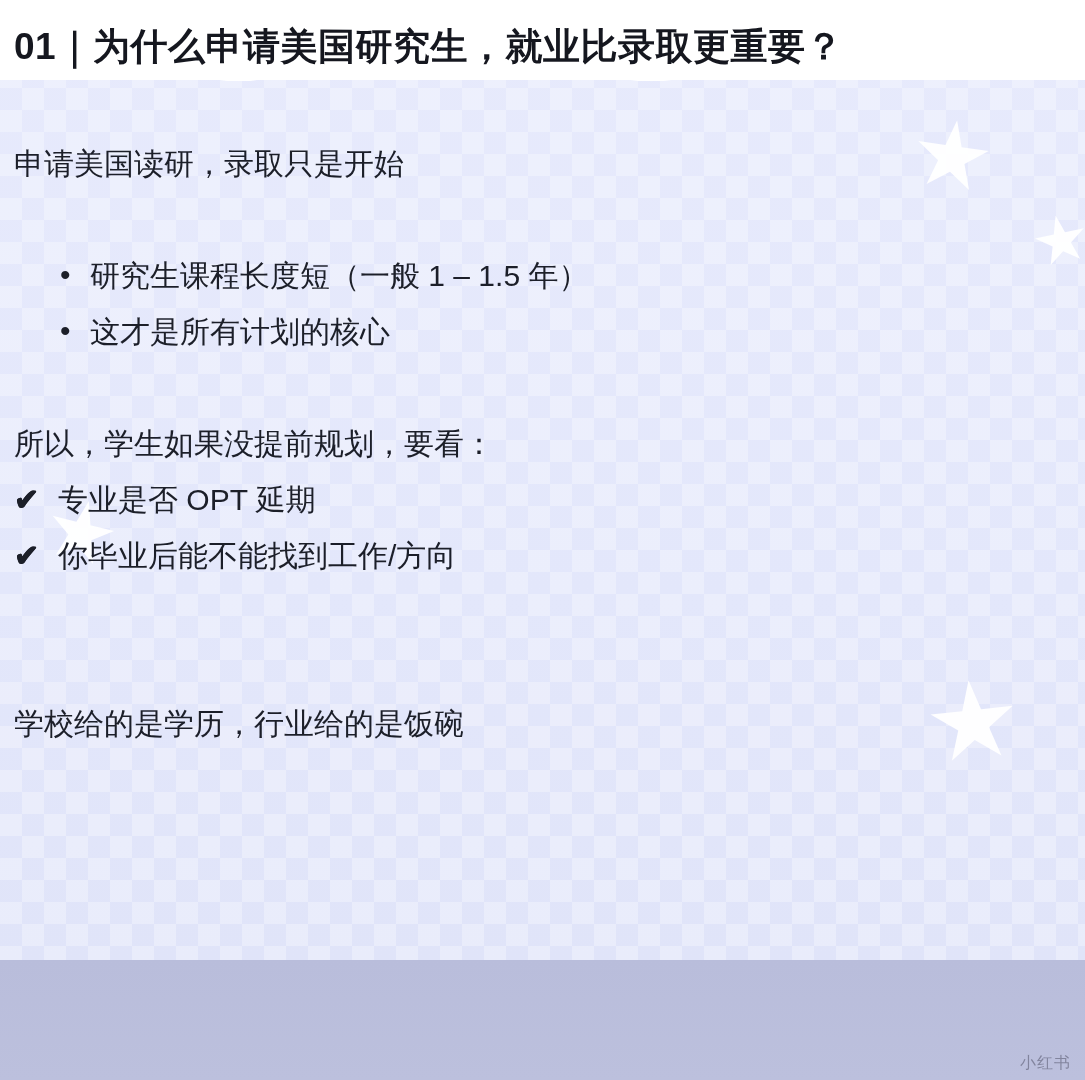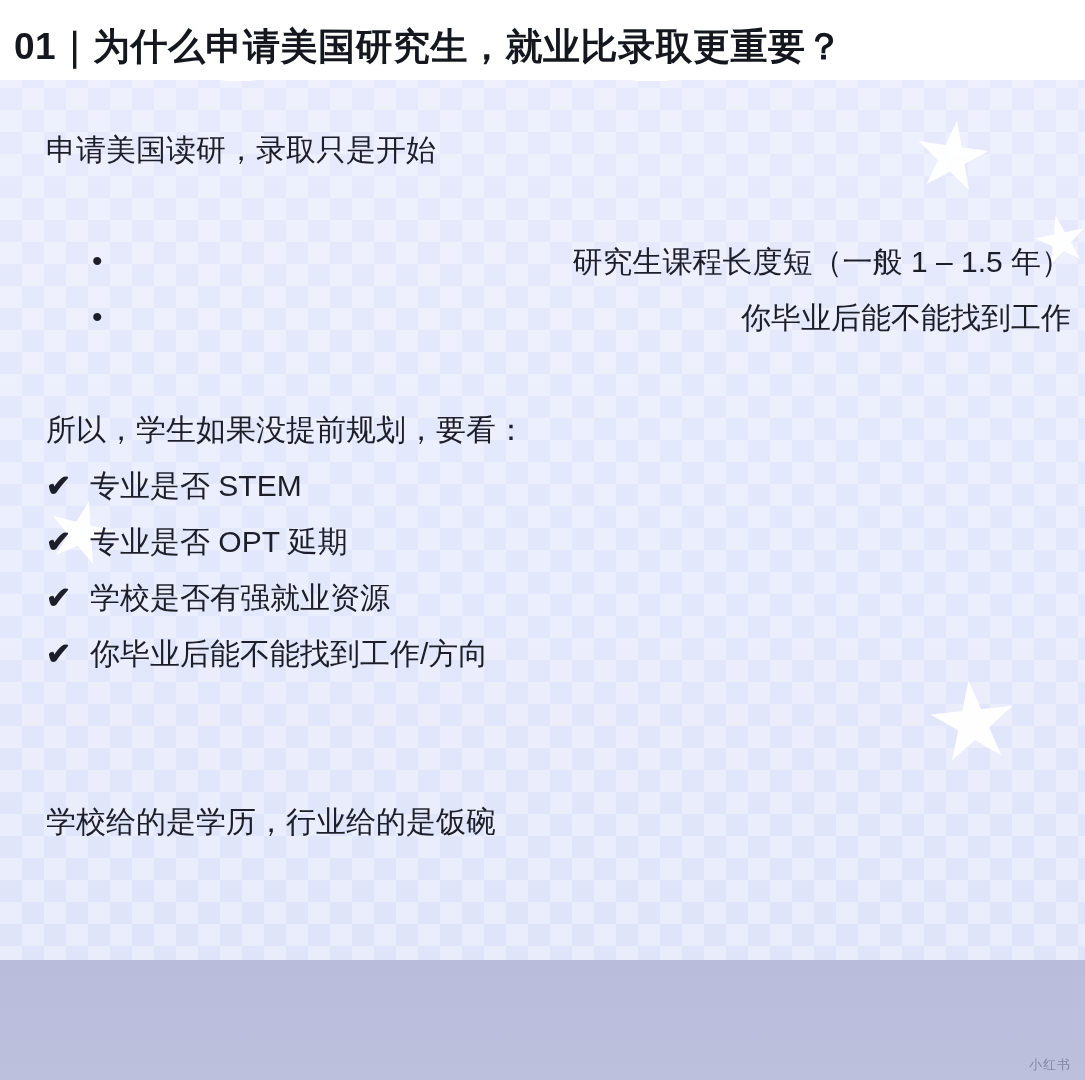--- a/index.html
+++ b/index.html
@@ -104,37 +104,35 @@
     left: 14px;
     font-size: 37px;
     font-weight: bold;
     letter-spacing: 0.5px;
     color: #15171f;
     white-space: nowrap;
   }
 
   .body {
     position: absolute;
-    top: 122px;
+    top: 136px;
     left: 14px;
     right: 14px;
     font-size: 30px;
     line-height: 56px;
     color: #1c1f29;
-    margin-left: 32px;
   }
 
   .para { margin: 0 0 0 0; }
   .spacer { height: 56px; }
 
   .bullets {
     margin: 0;
     padding: 0 0 0 46px;
     list-style: none;
-    text-align: right;
   }
   .bullets li {
     position: relative;
     padding-left: 30px;
   }
   .bullets li::before {
     content: "\2022";
     position: absolute;
     left: 0;
     top: -1px;
@@ -157,21 +155,21 @@
     top: 0;
     font-size: 30px;
     font-weight: bold;
     line-height: 56px;
   }
 
   .watermark {
     position: absolute;
     right: 14px;
     bottom: 6px;
-    font-size: 13px;
+    font-size: 16px;
     color: rgba(60,60,80,0.45);
     letter-spacing: 1px;
   }
 </style>
 </head>
 <body>
 
 <div class="card">
 
   <div class="checker"></div>
@@ -188,39 +186,37 @@
 
     <div class="body">
 
       <div class="para">申请美国读研，录取只是开始</div>
 
       <div class="spacer"></div>
 
 
       <ul class="bullets">
         <li>研究生课程长度短（一般 1 – 1.5 年）</li>
-        <li>你毕业后能不能找到工作</li>
+        <li>这才是所有计划的核心</li>
       </ul>
 
       <div class="spacer"></div>
 
       <div class="para">所以，学生如果没提前规划，要看：</div>
 
       <ul class="checks">
         <li>
           <span class="check-mark">✔</span>
-          <span>专业是否 STEM</span>
         </li>
         <li>
           <span class="check-mark">✔</span>
           <span>专业是否 OPT 延期</span>
         </li>
         <li>
           <span class="check-mark">✔</span>
-          <span>学校是否有强就业资源</span>
         </li>
         <li>
           <span class="check-mark">✔</span>
           <span>你毕业后能不能找到工作/方向</span>
         </li>
       </ul>
 
       <div class="spacer"></div>
       <div class="spacer"></div>
 

